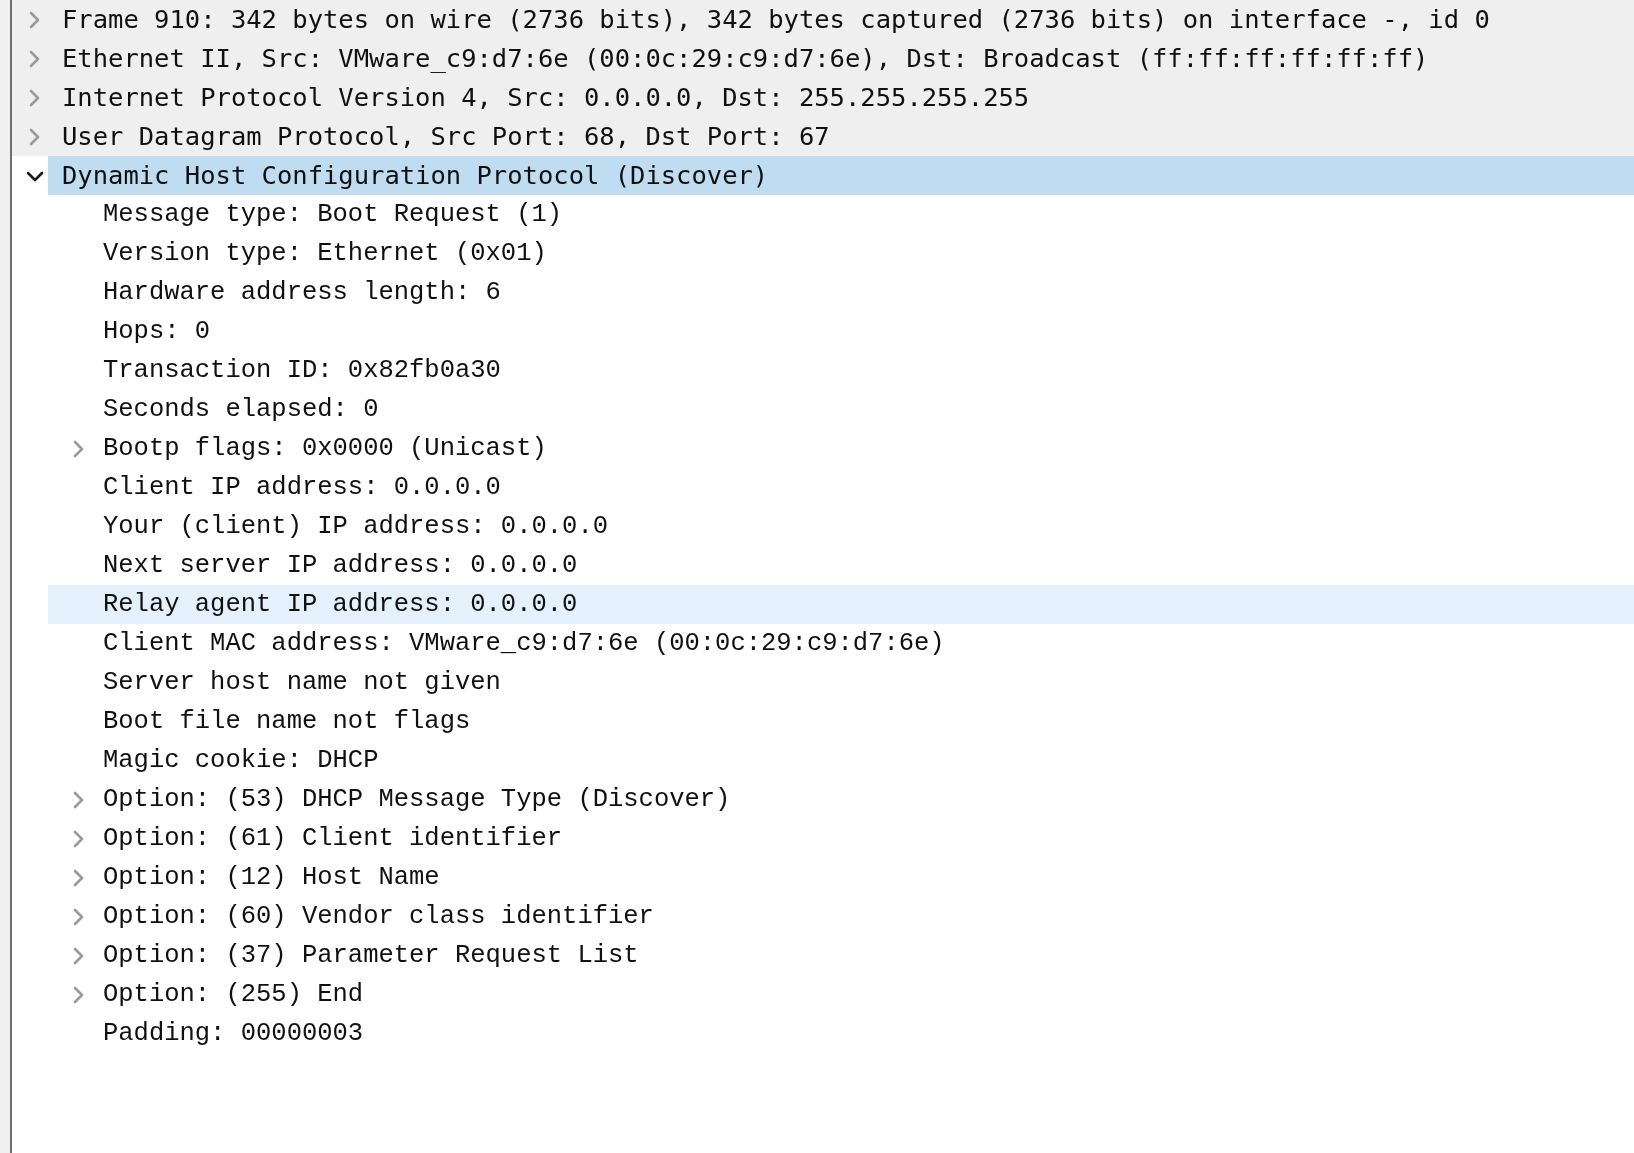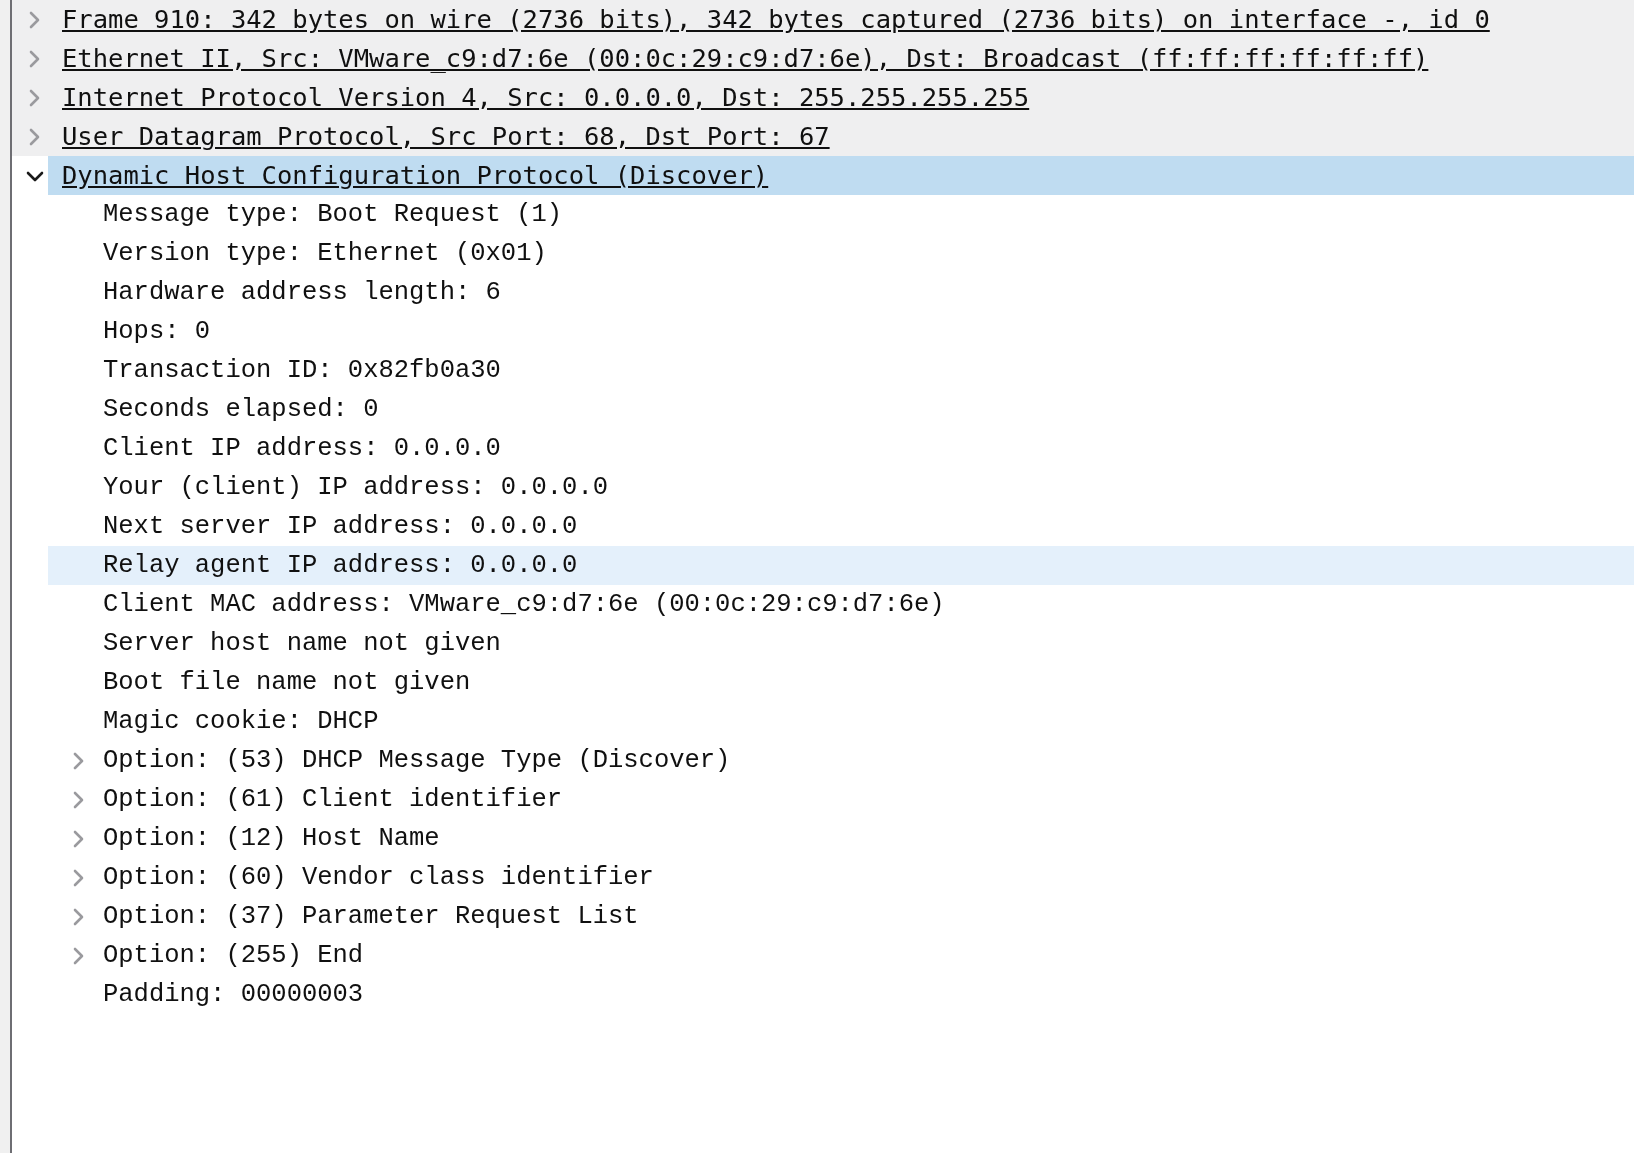--- a/index.html
+++ b/index.html
@@ -80,21 +80,21 @@
   .twisty svg { display: block; }
 
   
   .row-label {
     position: absolute;
     top: 0;
     height: 39px;
     line-height: 39px;
     z-index: 2;
   }
-  .row-label.level-0 { left: 62px; text-decoration: underline; }
+  .row-label.level-0 { left: 62px; }
   .row-label.level-1 { left: 103px; font-family: Liberation Mono, monospace; }
 
   
   .row-band {
     position: absolute;
     top: 0;
     height: 39px;
     right: 0;
     z-index: 1;
   }
@@ -167,40 +167,48 @@
       <div class="tree-row">
         <span class="row-label level-1">Hops: 0</span>
       </div>
       <div class="tree-row">
         <span class="row-label level-1">Transaction ID: 0x82fb0a30</span>
       </div>
       <div class="tree-row">
         <span class="row-label level-1">Seconds elapsed: 0</span>
       </div>
       <div class="tree-row">
+        <span class="twisty level-1">
+          <svg width="16" height="22" viewBox="0 0 16 22" aria-hidden="true">
+            <path d="M4 4 L11 11 L4 18" fill="none" stroke="currentColor" stroke-width="2.6" stroke-linecap="round" stroke-linejoin="round"></path>
+          </svg>
+        </span>
+        <span class="row-label level-1">Bootp flags: 0x0000 (Unicast)</span>
+      </div>
+      <div class="tree-row">
         <span class="row-label level-1">Client IP address: 0.0.0.0</span>
       </div>
       <div class="tree-row">
         <span class="row-label level-1">Your (client) IP address: 0.0.0.0</span>
       </div>
       <div class="tree-row">
         <span class="row-label level-1">Next server IP address: 0.0.0.0</span>
       </div>
       <div class="tree-row">
         <div class="row-band inset" style="background: rgb(228, 240, 251);"></div>
         <span class="row-label level-1">Relay agent IP address: 0.0.0.0</span>
       </div>
       <div class="tree-row">
         <span class="row-label level-1">Client MAC address: VMware_c9:d7:6e (00:0c:29:c9:d7:6e)</span>
       </div>
       <div class="tree-row">
         <span class="row-label level-1">Server host name not given</span>
       </div>
       <div class="tree-row">
-        <span class="row-label level-1">Boot file name not given</span>
+        <span class="row-label level-1">Boot file name not flags</span>
       </div>
       <div class="tree-row">
         <span class="row-label level-1">Magic cookie: DHCP</span>
       </div>
       <div class="tree-row">
         <span class="twisty level-1">
           <svg width="16" height="22" viewBox="0 0 16 22" aria-hidden="true">
             <path d="M4 4 L11 11 L4 18" fill="none" stroke="currentColor" stroke-width="2.6" stroke-linecap="round" stroke-linejoin="round"></path>
           </svg>
         </span>

